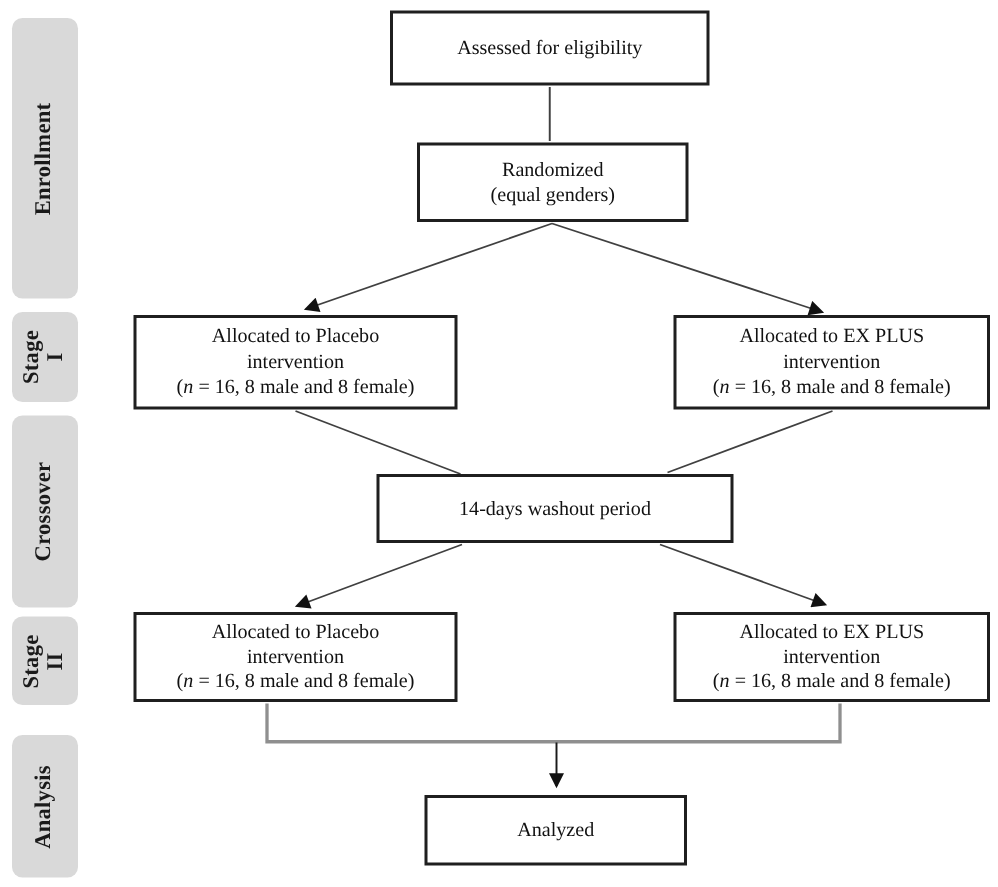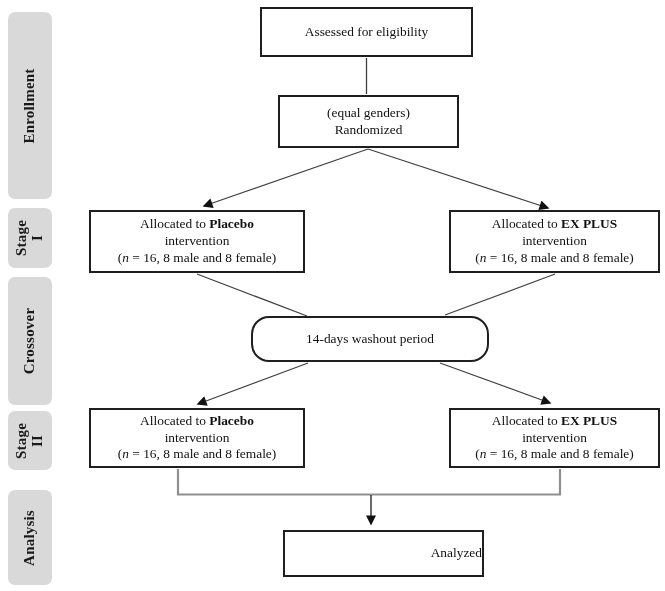--- a/index.html
+++ b/index.html
@@ -41,31 +41,31 @@
     display: flex;
     flex-direction: column;
     justify-content: center;
     text-align: center;
     font-size: 13.4px;
     line-height: 1.26;
     z-index: 3;
   }
   .fbox .ln { white-space: nowrap; }
   .fbox i { font-style: italic; }
-  .fbox b { font-weight: bold; }
+  .fbox b { font-weight: normal; }
 
   
   #box-assessed   { left: 260px; top: 7px;   width: 213px; height: 50px; }
   #box-randomized { left: 278px; top: 95px;  width: 181px; height: 53px; }
   #box-s1-left    { left: 89px;  top: 210px; width: 216px; height: 63px; }
   #box-s1-right   { left: 449px; top: 210px; width: 211px; height: 63px; }
-  #box-washout    { left: 251px; top: 316px; width: 238px; height: 46px; border-radius: 18px; }
+  #box-washout    { left: 251px; top: 316px; width: 238px; height: 46px; }
   #box-s2-left    { left: 89px;  top: 408px; width: 216px; height: 60px; }
   #box-s2-right   { left: 449px; top: 408px; width: 211px; height: 60px; }
-  #box-analyzed   { left: 283px; top: 530px; width: 201px; height: 47px; text-align: right; }
+  #box-analyzed   { left: 283px; top: 530px; width: 175px; height: 47px; }
 
   
   #tab-enrollment { top: 12px;  height: 187px; }
   #tab-stage1     { top: 208px; height: 60px; }
   #tab-crossover  { top: 277px; height: 128px; }
   #tab-stage2     { top: 411px; height: 59px; }
   #tab-analysis   { top: 490px; height: 95px; }
 </style>
 </head>
 <body>
@@ -105,22 +105,22 @@
   </div>
   <div class="stage-tab" id="tab-analysis">
     <div class="rot">Analysis</div>
   </div>
 
   <div class="fbox" id="box-assessed">
     <div class="ln">Assessed for eligibility</div>
   </div>
 
   <div class="fbox" id="box-randomized">
+    <div class="ln">Randomized</div>
     <div class="ln">(equal genders)</div>
-    <div class="ln">Randomized</div>
   </div>
 
   <div class="fbox" id="box-s1-left">
     <div class="ln"><span>Allocated to </span><b>Placebo</b></div>
     <div class="ln">intervention</div>
     <div class="ln"><span>(</span><i>n</i><span> = 16, 8 male and 8 female)</span></div>
   </div>
 
   <div class="fbox" id="box-s1-right">
     <div class="ln"><span>Allocated to </span><b>EX PLUS</b></div>

